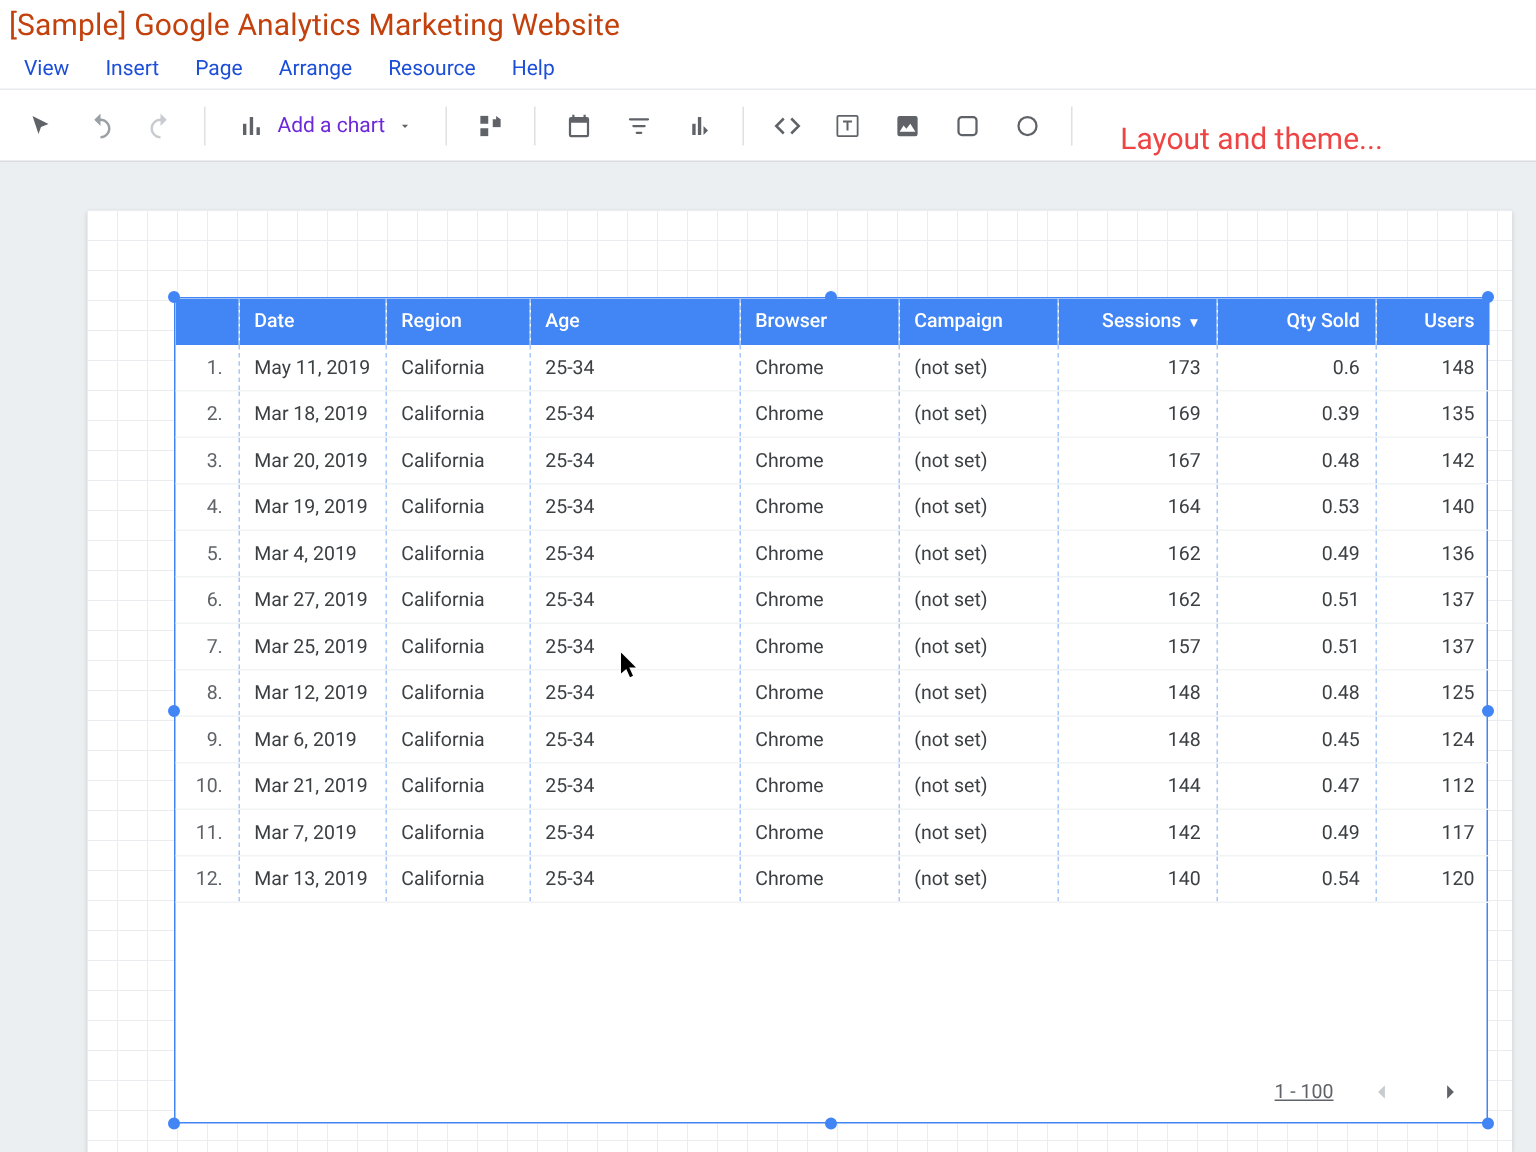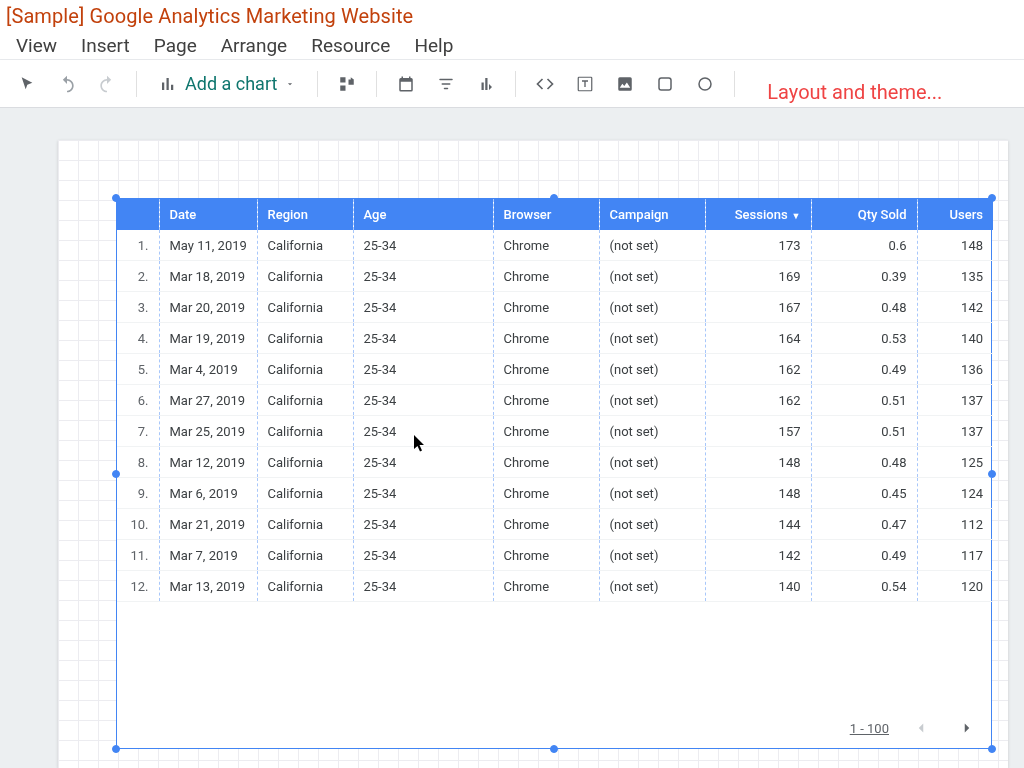--- a/index.html
+++ b/index.html
@@ -1,23 +1,23 @@
 <!DOCTYPE html>
 <html><head>
 <meta charset="utf-8">
 <style>
 * { box-sizing: border-box; margin: 0; padding: 0; }
 body { font-family: 'Google Sans', Roboto, Arial, sans-serif; overflow: hidden; background: #f1f3f4; width: 1024px; height: 768px; position: relative; }
 .titlebar { background: #fff; height: 32px; display: flex; align-items: center; padding: 0 6px; font-size: 20px; color: #c2410c; letter-spacing: 0.1px; }
-.menubar { background: #fff; height: 28px; display: flex; align-items: center; padding: 0 6px; gap: 4px; font-size: 19px; color: #404040; border-bottom: 1px solid #e8eaed; }
+.menubar { background: #fff; height: 28px; display: flex; align-items: center; padding: 0 6px; gap: 4px; font-size: 14px; color: #1d4ed8; border-bottom: 1px solid #e8eaed; }
 .menubar span { padding: 4px 10px; cursor: pointer; border-radius: 4px; }
 .toolbar { background: #fff; height: 48px; display: flex; align-items: center; padding: 0 10px; gap: 6px; border-bottom: 1px solid #dadce0; box-shadow: 0 1px 2px rgba(0,0,0,0.06); }
 .tbtn { width: 34px; height: 34px; display: flex; align-items: center; justify-content: center; color: #5f6368; cursor: pointer; border-radius: 4px; position: relative; }
 .sep { width: 1px; height: 26px; background: #e0e0e0; margin: 0 6px; }
-.addchart { display: flex; align-items: center; height: 34px; padding: 0 10px; color: #0f766e; font-size: 18px; cursor: pointer; border-radius: 4px; gap: 8px; }
+.addchart { display: flex; align-items: center; height: 34px; padding: 0 10px; color: #6d28d9; font-size: 14px; cursor: pointer; border-radius: 4px; gap: 8px; }
 .layout-prompt { margin-left: 20px; color: #ef4444; font-size: 20px; margin-top: 16px; }
 .canvas-area { position: absolute; top: 108px; left: 0; right: 0; bottom: 0; background: #eceff1; }
 .page { position: absolute; top: 32px; left: 58px; width: 950px; height: 628px; background: #fff; box-shadow: 0 1px 3px rgba(0,0,0,0.15);
   background-image:
     linear-gradient(#ececf0 1px, transparent 1px),
     linear-gradient(90deg, #ececf0 1px, transparent 1px);
   background-size: 20px 20px;
 }
 .chart-sel { position: absolute; top: 58px; left: 58px; width: 876px; height: 551px; border: 1.5px solid #4285f4; background: #fff; }
 .handle { position: absolute; width: 8px; height: 8px; background: #4285f4; border-radius: 50%; border: 1.5px solid #4285f4; }

